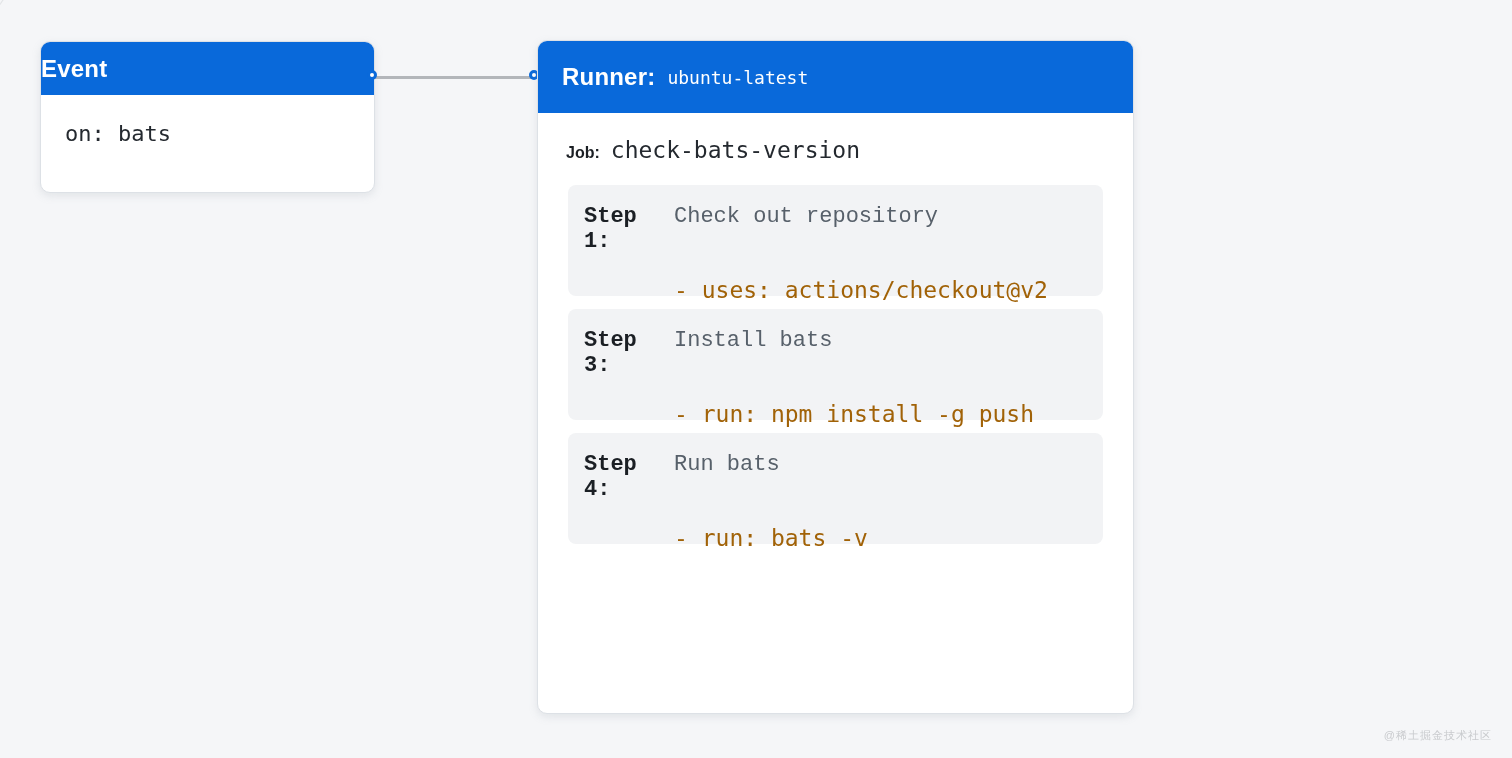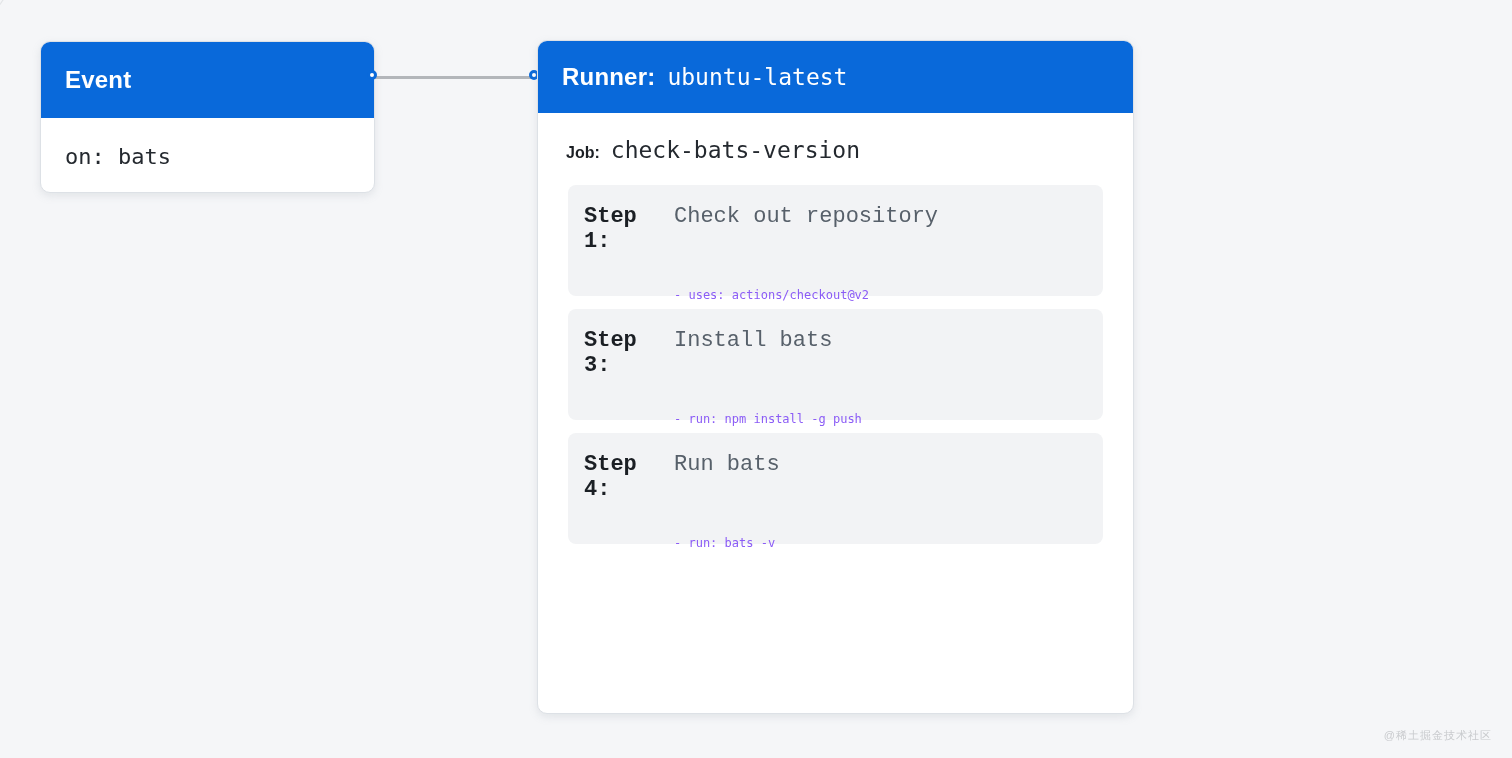--- a/index.html
+++ b/index.html
@@ -21,32 +21,32 @@
     box-shadow: 0 3px 8px rgba(140,149,159,0.18);
   }
   .card-header {
     background: #0969da;
     border-radius: 9px 9px 0 0;
     display: flex;
     align-items: center;
     color: #ffffff;
   }
   .event-card { left: 40px; top: 41px; width: 335px; height: 152px; }
-  .event-card .card-header { height: 76px; padding-left: 24px; }
+  .event-card .card-header { height: 53px; }
   .runner-card { left: 537px; top: 40px; width: 597px; height: 674px; }
   .runner-card .card-header { height: 72px; padding-left: 24px; text-align: right; }
 
   .hdr-title {
     font-size: 24px;
     font-weight: 700;
     letter-spacing: 0.2px;
   }
   .hdr-mono {
     font-family: "DejaVu Sans Mono", monospace;
-    font-size: 23px;
+    font-size: 18px;
     margin-left: 12px;
     font-weight: 400;
   }
 
   .event-body {
     padding: 26px 24px;
     font-family: "DejaVu Sans Mono", monospace;
     font-size: 22px;
     color: #24292f;
   }
@@ -84,24 +84,24 @@
     font-size: 22px;
     font-weight: 600;
     color: #1b1f24;
   }
   .step-desc {
     font-size: 22px;
     color: #57606a;
   }
   .step-code {
     margin-left: 90px;
-    margin-top: 34px;
-    font-family: "DejaVu Sans Mono", monospace;
-    font-size: 12px;
-    color: #8b5cf6;
+    margin-top: 23px;
+    font-family: "DejaVu Sans Mono", monospace;
+    font-size: 23px;
+    color: #a16207;
   }
 
   
   .connector-line {
     position: absolute;
     left: 375px;
     top: 76px;
     width: 162px;
     height: 3px;
     background: #b3b6ba;

